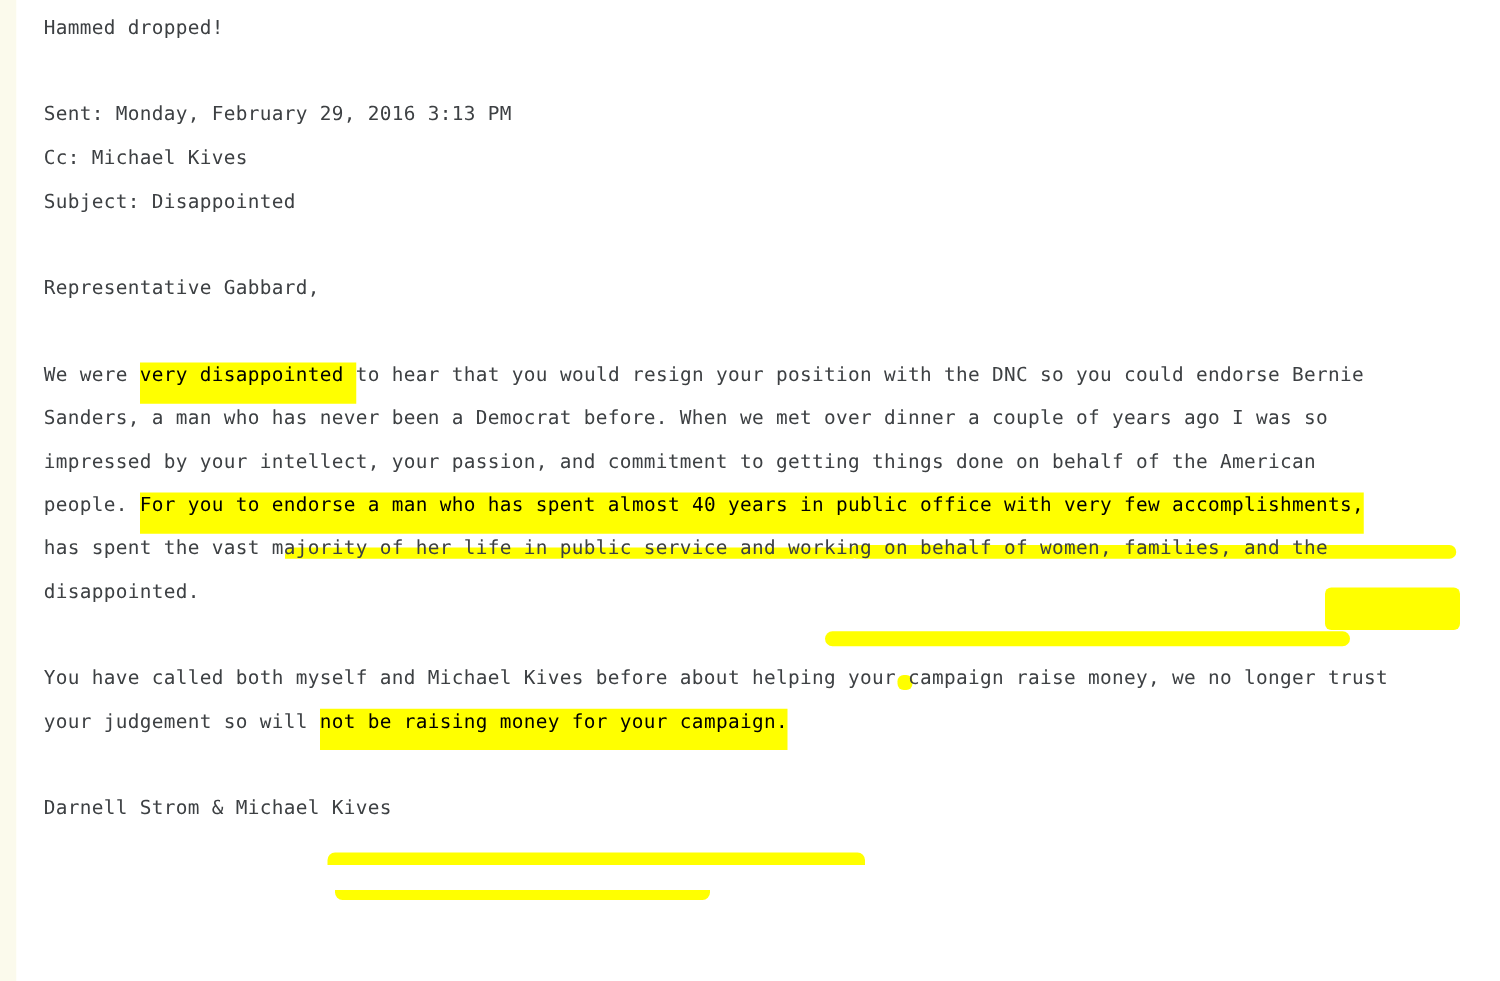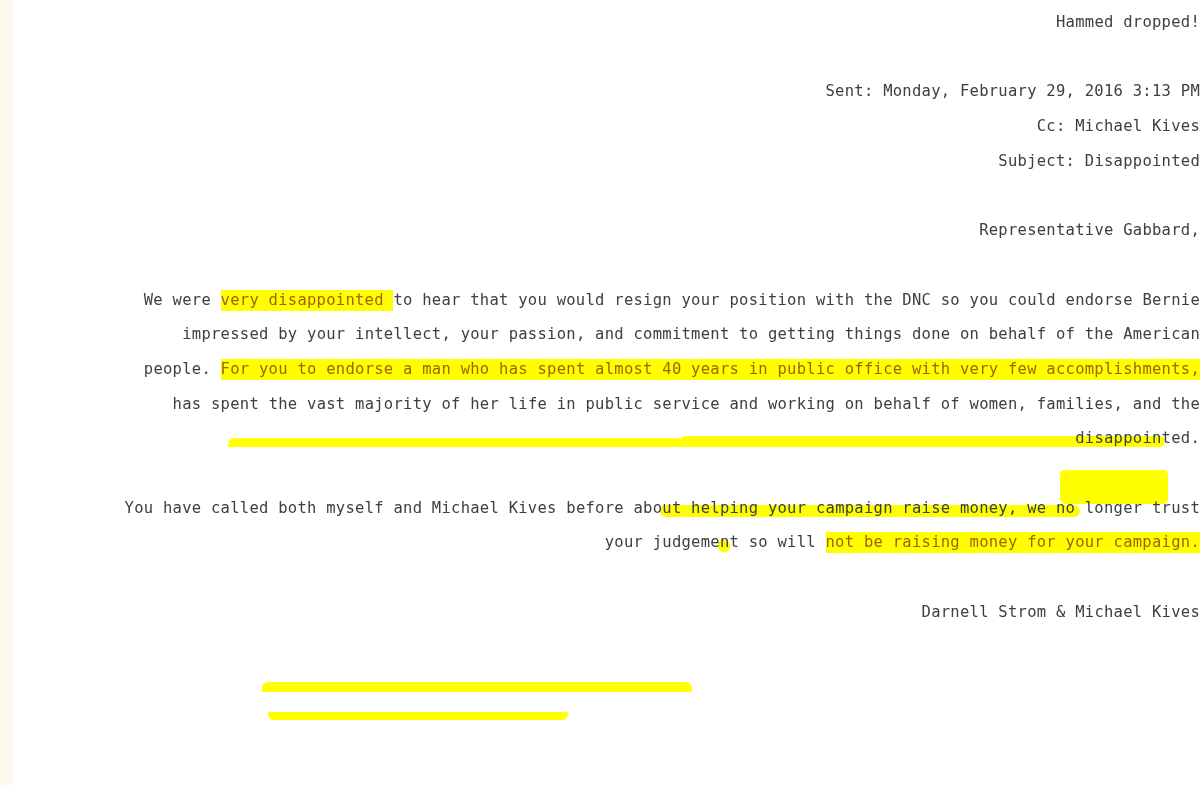--- a/index.html
+++ b/index.html
@@ -50,37 +50,36 @@
     letter-spacing: 0.27px;
   }
 
   .line.blank {
     color: transparent;
   }
 
   
   .hl {
     background: #ffff00;
-    color: #a16207;
+    color: #000000;
     box-decoration-break: clone;
     -webkit-box-decoration-break: clone;
-    padding: 1px 0 2px 0;
+    padding: 1px 0 14px 0;
   }
 
   
   .blob {
     position: absolute;
     background: #ffff00;
     z-index: 0;
     border-radius: 5px;
   }
   .line, .hdr {
     position: relative;
     z-index: 1;
-    text-align: right;
   }
 </style>
 </head>
 <body>
 
 <div id="page">
 
   <div id="left-margin-strip"></div>
 
   <div class="blob" style="left:228px; top:438px; width:455px; height:9px; border-radius:6px 6px 0 0;"></div>
@@ -99,20 +98,21 @@
     <div class="line hdr">Sent: Monday, February 29, 2016 3:13 PM</div>
     <div class="line hdr">Cc: Michael Kives</div>
     <div class="line hdr">Subject: Disappointed</div>
 
     <div class="line blank">&nbsp;</div>
     <div class="line">Representative Gabbard,</div>
     <div class="line blank">&nbsp;</div>
 
     <div id="body-lines">
         <div class="line"><span>We were </span><span class="hl">very disappointed </span><span>to hear that you would resign your position with the DNC so you could endorse Bernie</span></div>
+        <div class="line"><span>Sanders, a man who has never been a Democrat before. When we met over dinner a couple of years ago I was so</span></div>
         <div class="line"><span>impressed by your intellect, your passion, and commitment to getting things done on behalf of the American</span></div>
         <div class="line"><span>people. </span><span class="hl">For you to endorse a man who has spent almost 40 years in public office with very few accomplishments,</span></div>
         <div class="line"><span>has spent the vast majority of her life in public service and working on behalf of women, families, and the</span></div>
         <div class="line"><span>disappointed.</span></div>
         <div class="line blank">&nbsp;</div>
         <div class="line"><span>You have called both myself and Michael Kives before about helping your campaign raise money, we no longer trust</span></div>
         <div class="line"><span>your judgement so will </span><span class="hl">not be raising money for your campaign.</span></div>
         <div class="line blank">&nbsp;</div>
         <div class="line"><span>Darnell Strom &amp; Michael Kives</span></div>
       </div>

